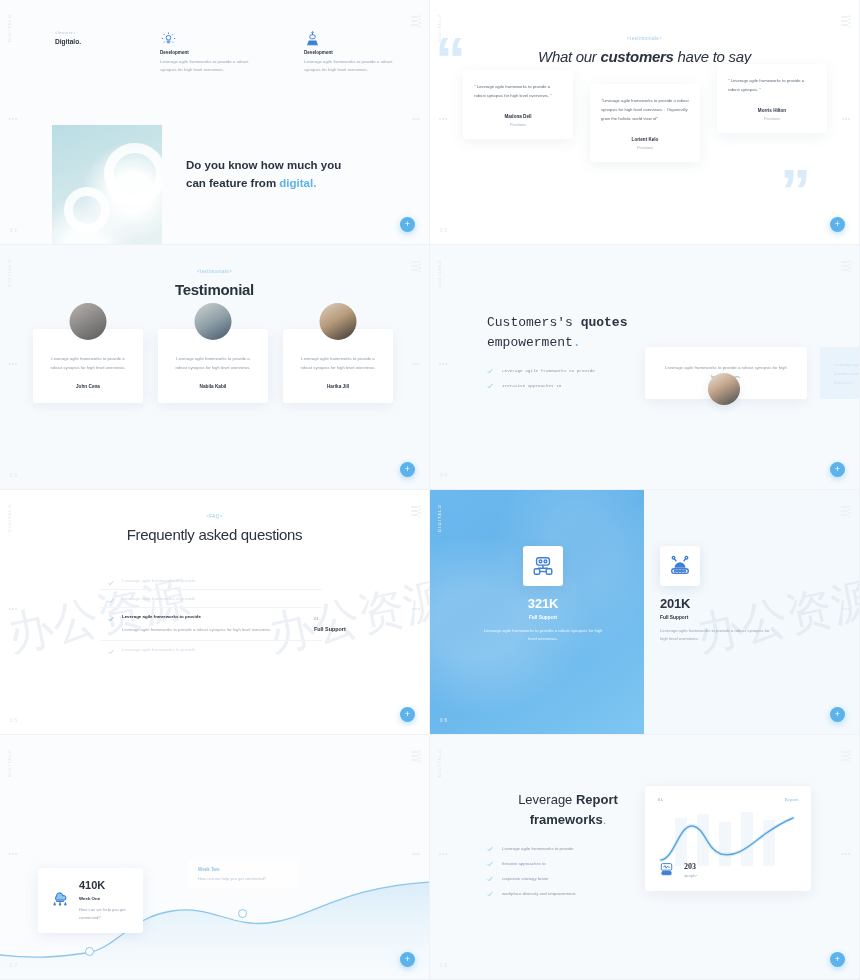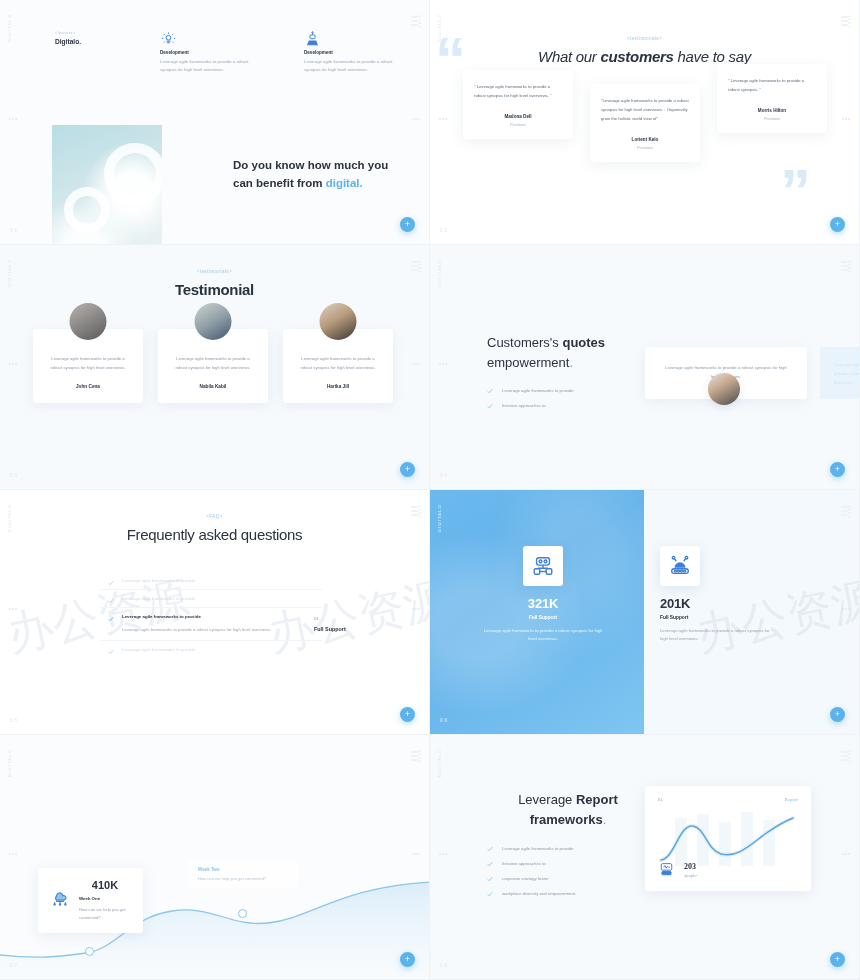--- a/index.html
+++ b/index.html
@@ -98,21 +98,21 @@
   .feat-h { font-size: 4.6px; font-weight: 700; color: #2b3340; margin-bottom: 3px; }
   .s1-hero { position: absolute; left: 52px; top: 125px; width: 110px; height: 120px;
     background: linear-gradient(160deg,#b9dde4 0%,#cfe6ea 45%,#e9f2f3 100%);
     overflow: hidden; }
   .s1-hero .swirl { position: absolute; width: 150px; height: 150px; left: -10px; top: 8px;
     background: radial-gradient(ellipse at 60% 40%, rgba(255,255,255,.95) 0 16%, rgba(255,255,255,0) 40%),
                 radial-gradient(ellipse at 28% 78%, rgba(255,255,255,.9) 0 12%, rgba(255,255,255,0) 34%);
     filter: blur(.3px); }
   .s1-hero .ring { position: absolute; border: 8px solid rgba(255,255,255,.85); border-radius: 50%; }
   .s1-headline { position: absolute; left: 186px; top: 157px; width: 230px;
-    font-size: 11.5px; line-height: 1.55; font-weight: 700; color: #2b3340; margin-left: 47px; }
+    font-size: 11.5px; line-height: 1.55; font-weight: 700; color: #2b3340; }
 
   
   .quote-mark { position: absolute; color: #d9ebf8; font-weight: 700; user-select: none; }
   .s2 .qm1 { left: 5px; top: 28px; font-size: 62px; line-height: 1; }
   .s2 .qm2 { right: 48px; bottom: 22px; font-size: 62px; line-height: 1; }
   .s2-title { position: absolute; top: 36px; left: 0; right: 0; }
   .s2-cards { position: absolute; top: 62px; left: 0; right: 0; height: 170px; }
   .qcard { position: absolute; padding: 12px 11px; }
   .qcard .qt { font-size: 4.2px; line-height: 2.15; color: #5d6a79; }
   .qcard .nm { font-size: 4.6px; font-weight: 700; color: #2b3340; text-align: center; margin-top: 14px; }
@@ -120,21 +120,21 @@
 
   
   .t-cards { position: absolute; top: 84px; left: 33px; display: flex; gap: 15px; }
   .tcard { width: 110px; padding: 26px 12px 14px; text-align: center; position: relative; }
   .tavatar { position: absolute; left: 50%; top: -26px; transform: translateX(-50%);
     width: 37px; height: 37px; border-radius: 50%; overflow: hidden; }
   .tcard .qt { font-size: 4.2px; line-height: 2.1; color: #8b97a6; }
   .tcard .nm { font-size: 4.7px; font-weight: 700; color: #2b3340; margin-top: 11px; }
 
   
-  .s4-left { position: absolute; left: 57px; top: 88px; width: 175px; }
+  .s4-left { position: absolute; left: 57px; top: 68px; width: 175px; font-family: Liberation Mono, monospace; }
   .s4-left h2 { font-size: 13px; line-height: 1.5; color: #2b3340; font-weight: 400; }
   .s4-left h2 b { font-weight: 700; }
   .tick-list { margin-top: 16px; }
   .tick { display: flex; align-items: flex-start; gap: 9px; margin-bottom: 9px; }
   .tick .ck { flex: 0 0 auto; width: 6px; height: 6px; color: #7ec2ee; }
   .tick span { font-size: 4.3px; color: #8b97a6; line-height: 1.2; }
   .s4-card { position: absolute; left: 215px; top: 102px; width: 162px; padding: 16px 18px 18px;
     text-align: center; }
   .s4-card .qt { font-size: 4.3px; line-height: 2.1; color: #8b97a6; }
   .s4-avatar { position: absolute; left: 278px; top: 128px; width: 32px; height: 32px;
@@ -181,21 +181,21 @@
 
   
   .s7-head { position: absolute; top: 38px; left: 0; right: 0; text-align: center; }
   .s7-head h2 { font-size: 13px; color:#2b3340; font-weight: 400; }
   .s7-head h2 b { font-weight: 700; }
   .s7-head p { font-size: 4.4px; line-height: 1.9; color: #98a4b2; margin: 10px auto 0; width: 160px; }
   .s7-cta { font-size: 4.4px; color: #c3d0dc; margin-top: 11px; }
   .s7-wave { position: absolute; left: 0; bottom: 0; width: 430px; height: 110px; }
   .w-card { position: absolute; background:#fff; box-shadow: 0 3px 14px rgba(120,145,175,.14);
     border-radius: 3px; }
-  .w-card .big { font-size: 11px; font-weight: 700; color: #2b3340; text-align: center; }
+  .w-card .big { font-size: 11px; font-weight: 700; color: #2b3340; }
   .w-card .sub { font-size: 4.4px; font-weight: 700; color:#2b3340; margin-top: 5px; }
   .w-card .txt { font-size: 4.2px; line-height: 1.8; color:#98a4b2; margin-top: 5px; }
   .w-ghost { position: absolute; background: rgba(255,255,255,.75); border-radius: 3px; padding: 8px 10px; }
   .w-ghost .sub { font-size: 4.5px; font-weight: 700; color:#8fc4e8; }
   .w-ghost .txt { font-size: 4.1px; color:#b9c6d3; margin-top: 4px; }
   .dotmark { position: absolute; width: 9px; height: 9px; border-radius: 50%; background:#fff;
     border: 1.3px solid #8cc6ec; }
   .s8-chart { position: absolute; left: 645px; top: 786px; width: 166px; height: 105px;
     background:#fff; border-radius: 4px; box-shadow: 0 3px 16px rgba(120,145,175,.14); font-family: Liberation Serif, serif; }
   .s8-chart .c-top { display:flex; justify-content: space-between; padding: 11px 13px 0; }
@@ -262,21 +262,21 @@
     </div>
 
     <div class="s1-hero">
       <div class="swirl"></div>
       <div class="ring" style="width:62px;height:62px;left:52px;top:18px;border-width:10px;"></div>
       <div class="ring" style="width:46px;height:46px;left:12px;top:62px;border-width:9px;"></div>
     </div>
 
     <div class="s1-headline">
       <span>Do you know how much you</span><br>
-      <span>can benefit  from </span><span class="accent">digital.</span>
+      <span>can feature  from </span><span class="accent">digital.</span>
     </div>
 
     <div class="pager">01</div>
     <div class="fab">+</div>
   </div>
 
   <div class="slide s2">
     <div class="rail-left">DIGITALO</div>
     <div class="rail-right">2019</div>
     <div class="dots-menu">

